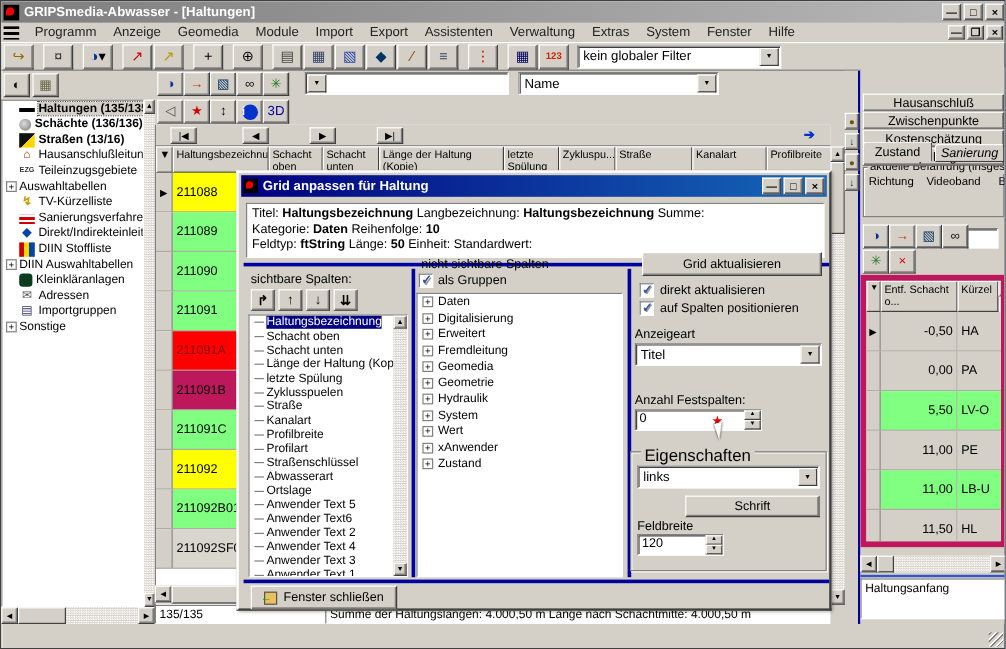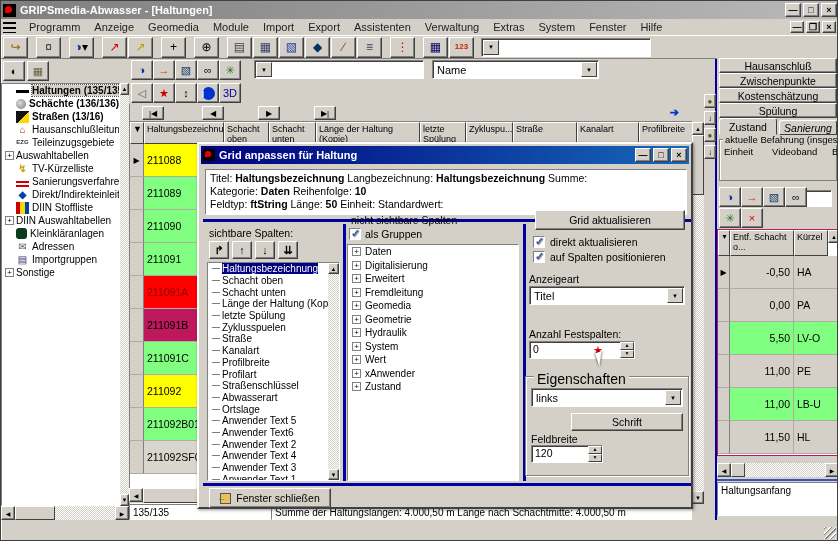--- a/index.html
+++ b/index.html
@@ -125,30 +125,30 @@
   .door-ico::after{content:"←";position:absolute;left:-4px;top:-1px;font-size:9px;color:#0a0;font-weight:bold;}
   
   #cursor{left:592px;top:345px;width:20px;height:26px;z-index:30;pointer-events:none;}
   #cursor .star{position:absolute;left:0px;top:-2px;color:#e00;font-size:11px;}
   #cursor .ptr{position:absolute;left:4px;top:6px;width:0;height:0;border-left:7px solid #fff;border-bottom:14px solid transparent;filter:drop-shadow(0 0 1px #000);transform:rotate(-18deg);}
   
   #strip{left:703px;top:58px;width:12px;height:461px;background:#d4d0c8;}
   .strip-btn{position:absolute;left:703px;width:12px;height:14px;font-size:8px;}
   #rp-sep{left:714px;top:58px;width:2px;height:461px;background:#0000a0;}
   #right-panel{left:716px;top:55px;width:122px;height:464px;background:#d4d0c8;}
-  .stack-btn{position:absolute;left:718px;width:118px;height:15px;font-size:10.5px;}
+  .stack-btn{position:absolute;left:718px;width:118px;height:15px;font-size:10.5px;margin-top:20px;}
   .rp-tab{position:absolute;top:117px;height:17px;font-size:10.5px;display:flex;align-items:center;justify-content:center;background:#d4d0c8;border:1px solid;border-color:#fff #404040 #d4d0c8 #fff;border-radius:3px 3px 0 0;}
   #tab-sanierung{border-color:#fff #404040 #404040 #fff;height:15px;top:119px;}
   #grp-befahrung{left:718px;top:138px;width:118px;height:42px;border:1px solid #808080;box-shadow:inset 1px 1px 0 #fff;font-size:9.5px;}
   #grp-befahrung .grp-label{position:absolute;left:3px;top:-6px;background:#d4d0c8;padding:0 2px;white-space:nowrap;font-size:9.5px;}
   .bef-label{position:absolute;font-size:9.5px;}
   .field{position:absolute;background:#fff;border:1px solid;border-color:#808080 #fff #fff #808080;box-shadow:inset 1px 1px 0 #404040;font-size:10px;padding:1px 3px;margin-top:32px;}
   #rp-toolbar1{left:718px;top:186px;display:flex;}
   #rp-toolbar2{left:718px;top:207px;display:flex;}
-  #rp-grid{left:716px;top:228px;width:122px;height:227px;background:#fff;border:1px solid #be185d;overflow:hidden;}
+  #rp-grid{left:716px;top:228px;width:122px;height:227px;background:#fff;border:5px solid #be185d;overflow:hidden;}
   #rp-header{display:flex;height:26px;}
   #rp-rows .grow{height:33px;}
   #rp-hscroll{left:716px;top:462px;width:122px;height:14px;}
   #rp-note{left:716px;top:481px;width:122px;height:34px;background:#fff;border:1px solid;border-color:#808080 #fff #fff #808080;font-size:10px;padding:2px 3px;}
   #rp-note-line{left:716px;top:478px;width:122px;height:2px;background:#3355cc;}
   
   #statusbar{left:0;top:551px;width:838px;height:20px;display:flex;padding:1px 2px;font-size:10px;gap:2px;border-top:1px solid #fff;}
   #statusbar .status-pane{margin-right:0;}
   .grip{position:absolute;right:1px;bottom:1px;width:12px;height:12px;background:repeating-linear-gradient(135deg,#fff 0 1px,#808080 1px 2px,transparent 2px 4px);}
 </style>
@@ -244,20 +244,21 @@
         </span>
         <span class="tb-gap"></span>
         <span class="tb-btn btn raised">
           <span class="ico" style="color: rgb(0, 0, 102);">▦</span>
         </span>
         <span class="tb-btn btn raised">
           <span class="ico" style="color: rgb(204, 34, 0); font-size: 8px; font-weight: bold;">123</span>
         </span>
       </span>
     <span class="combo" id="combo-filter" style="width:170px;margin-left:6px;">
+      <span class="txt">kein globaler Filter</span>
       <span class="drop">▼</span>
     </span>
   </div>
 
   <div id="tree-toolbar" class="abs">
       <span class="sm-btn btn raised">
         <span class="ico" style="color: rgb(17, 17, 17);">◐</span>
       </span>
       <span class="sm-btn btn raised">
         <span class="ico" style="color: rgb(102, 102, 68);">▦</span>
@@ -550,21 +551,21 @@
     <span class="status-pane" style="width:140px;">135/135</span>
     <span class="status-pane" style="flex:1;">Summe der Haltungslängen: 4.000,50 m  Länge nach Schachtmitte: 4.000,50 m</span>
   </div>
 
   <div id="strip" class="abs"></div>
   <div id="rp-sep" class="abs"></div>
 
   <div id="right-panel" class="abs"></div>
   <div id="grp-befahrung" class="abs">
     <span class="grp-label">aktuelle Befahrung (insges</span>
-    <span class="bef-label" style="left:4px;top:6px;">Einheit</span>
+    <span class="bef-label" style="left:4px;top:6px;">Richtung</span>
     <span class="bef-label" style="left:52px;top:6px;">Videoband</span>
     <span class="bef-label" style="left:112px;top:6px;">B</span>
     <span class="field" style="left:3px;top:18px;width:45px;height:17px;">gegen</span>
     <span class="field" style="left:52px;top:18px;width:60px;height:17px;">21</span>
   </div>
   <div id="rp-toolbar1" class="abs">
       <span class="sm-btn btn raised">
         <span class="ico" style="color: rgb(0, 51, 153);">◑</span>
       </span>
       <span class="sm-btn btn raised">

